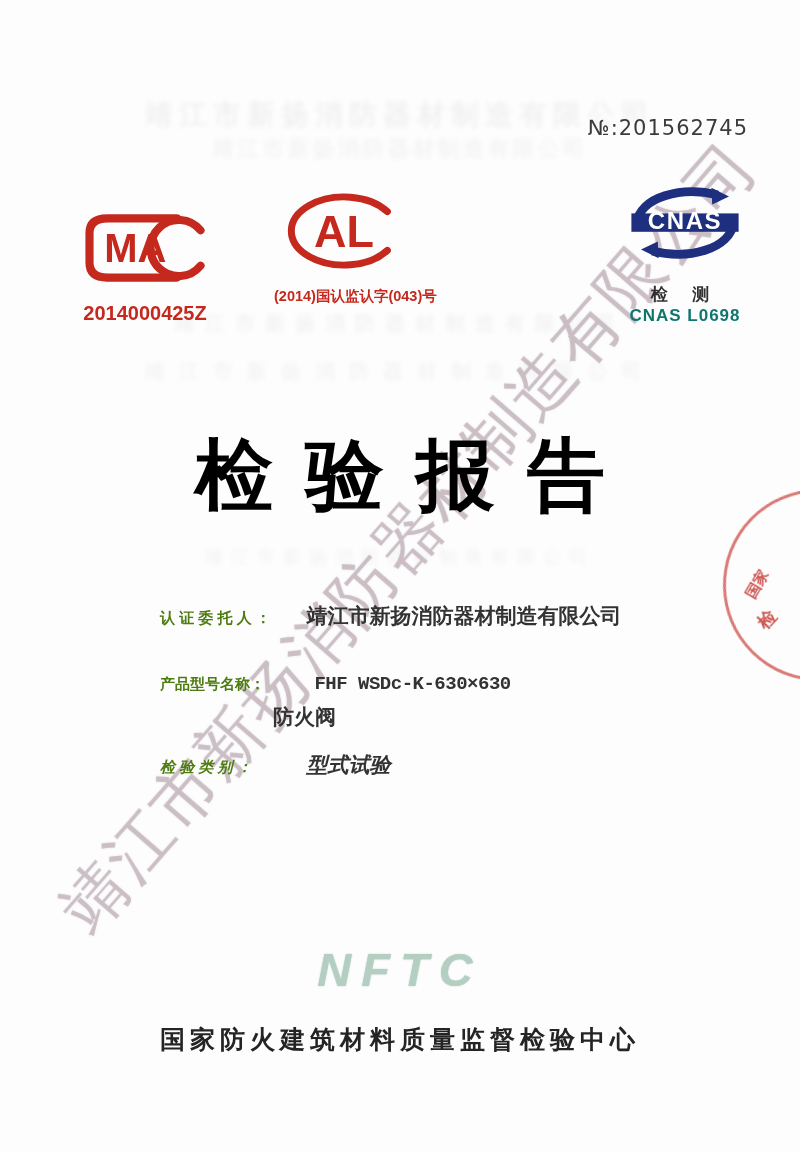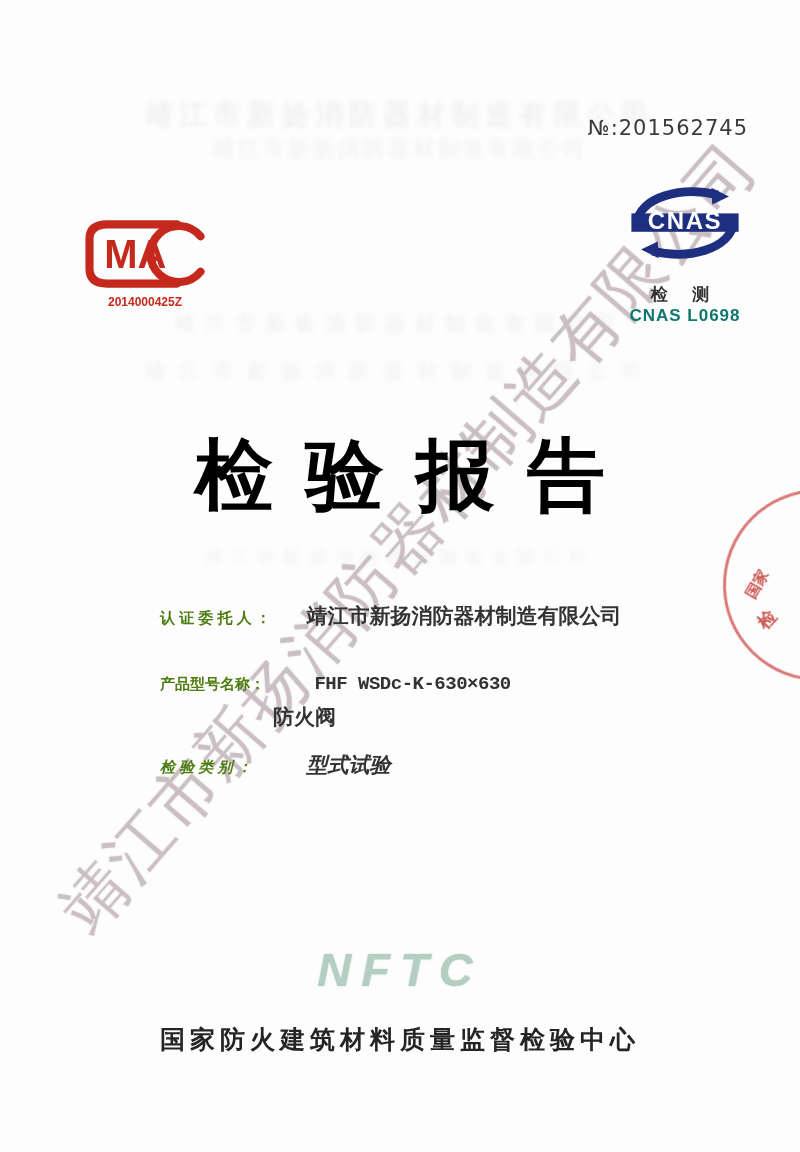--- a/index.html
+++ b/index.html
@@ -45,27 +45,27 @@
   
   .report-no {
     position: absolute; top: 116px; right: 52px;
     font-size: 21px; letter-spacing: 1px; color: #3b3b3b;
     font-family: "DejaVu Sans", sans-serif;
     z-index: 2;
   }
 
   
   .logo-block { position: absolute; z-index: 2; text-align: center; }
-  .cma-block  { left: 82px;  top: 217px; width: 126px; }
+  .cma-block  { left: 82px;  top: 211px; width: 126px; }
   .cal-block  { left: 282px; top: 189px; width: 124px; }
   .ilac-block { left: 485px; top: 183px; width: 126px; }
   .cnas-block { left: 622px; top: 183px; width: 126px; }
 
   .logo-caption-red {
-    margin-top: 0; font-size: 12px; font-weight: bold;
+    margin-top: 13px; font-size: 20px; font-weight: bold;
     color: #c5281c; white-space: nowrap;
   }
   .cal-block .logo-caption-red { font-size: 14.5px; margin-top: 10px; margin-left: -8px; }
   .cnas-caption {
     margin-top: 16px; font-size: 17px; font-weight: bold;
     color: #303030; letter-spacing: 10px; white-space: nowrap;
   }
   .cnas-number {
     font-size: 17px; font-weight: bold; color: #0f766e;
     letter-spacing: 1px; white-space: nowrap;
@@ -158,20 +158,27 @@
 
   <div class="logo-block cma-block">
     <svg width="126" height="74" viewBox="0 0 170 100">
       <path d="M 128 10 L 34 10 Q 10 10 10 30 L 10 70 Q 10 90 34 90 L 128 90" fill="none" stroke="#c5281c" stroke-width="11" stroke-linecap="round"></path>
       <path d="M 160 26 A 38 38 0 1 0 160 74" fill="none" stroke="#c5281c" stroke-width="11" stroke-linecap="round"></path>
       <text x="72" y="69" font-size="54" font-weight="bold" fill="#c5281c" text-anchor="middle">MA</text>
     </svg>
     <div class="logo-caption-red">2014000425Z</div>
   </div>
 
+  <div class="logo-block cal-block">
+    <svg width="124" height="84" viewBox="0 0 160 100">
+      <path d="M 136 25 A 68 44 0 1 0 136 75" fill="none" stroke="#c5281c" stroke-width="9" stroke-linecap="round"></path>
+      <text x="80" y="71" font-size="58" font-weight="bold" fill="#c5281c" text-anchor="middle">AL</text>
+    </svg>
+    <div class="logo-caption-red">(2014)国认监认字(043)号</div>
+  </div>
 
 
   <div class="logo-block cnas-block">
     <svg width="126" height="80" viewBox="0 0 150 100">
       <path d="M 14 52 C 18 16 72 4 116 15" fill="none" stroke="#1e2f80" stroke-width="11"></path>
       <polygon points="108,6 130,17 109,27" fill="#1e2f80"></polygon>
       <path d="M 136 48 C 132 84 78 96 34 85" fill="none" stroke="#1e2f80" stroke-width="11"></path>
       <polygon points="42,94 20,83 41,73" fill="#1e2f80"></polygon>
       <rect x="8" y="38" width="134" height="23" fill="#1e2f80"></rect>
       <text x="75" y="58" font-size="30" font-weight="bold" fill="#ffffff" text-anchor="middle" letter-spacing="2">CNAS</text>

